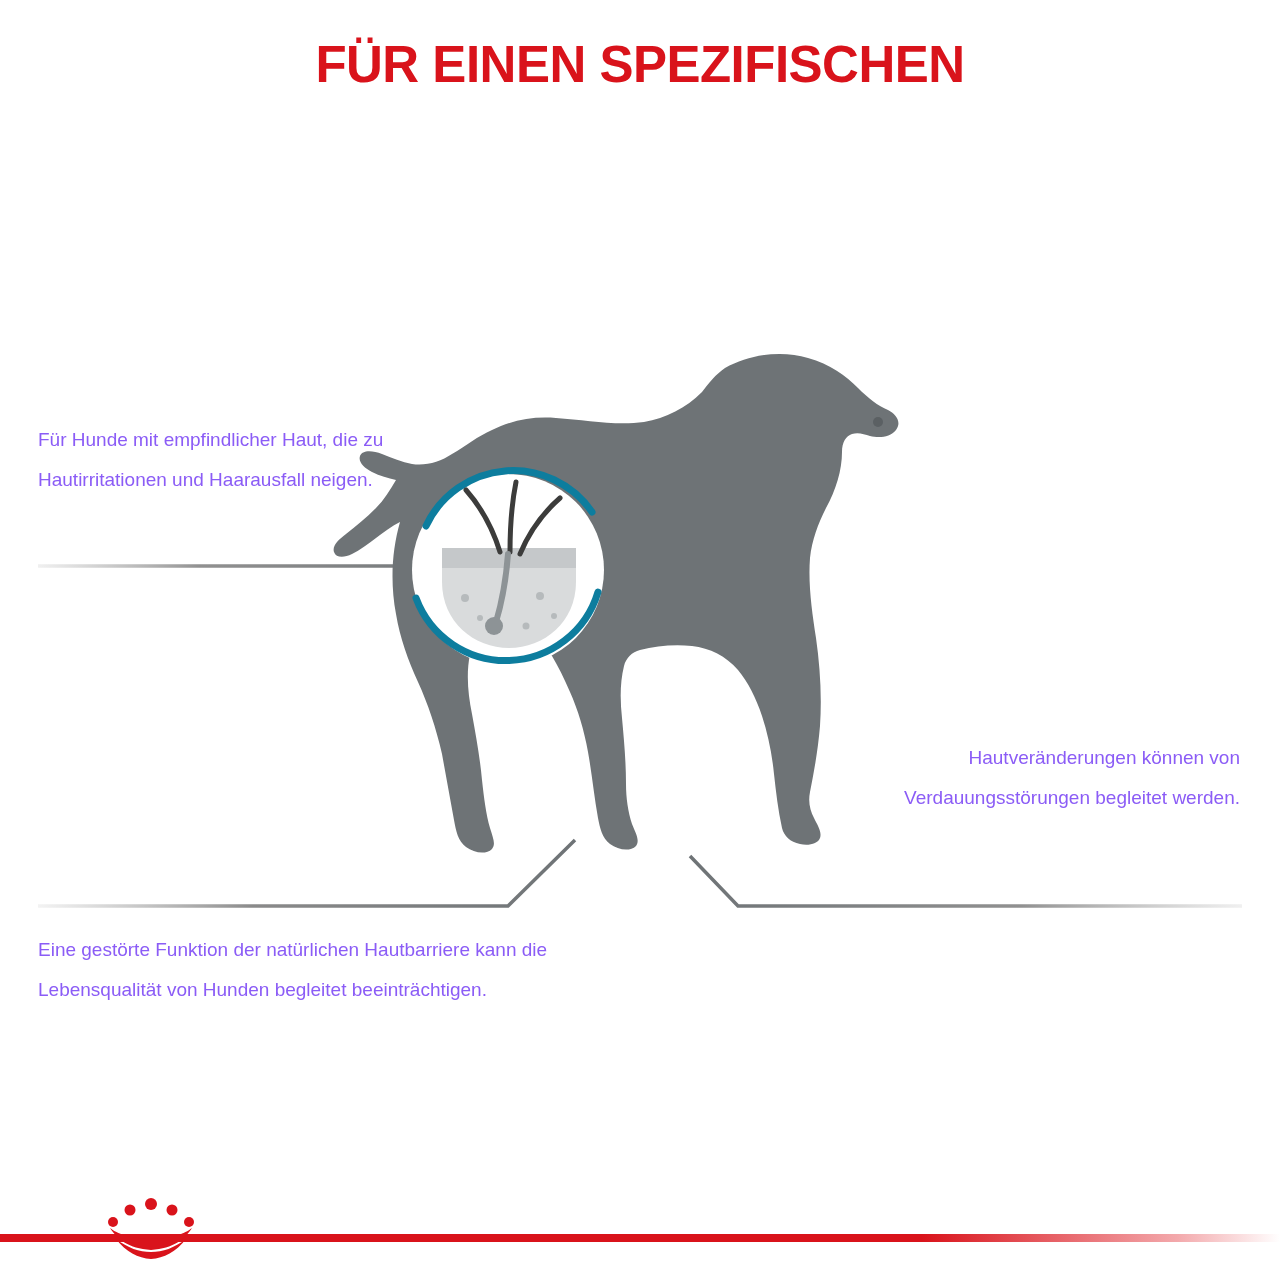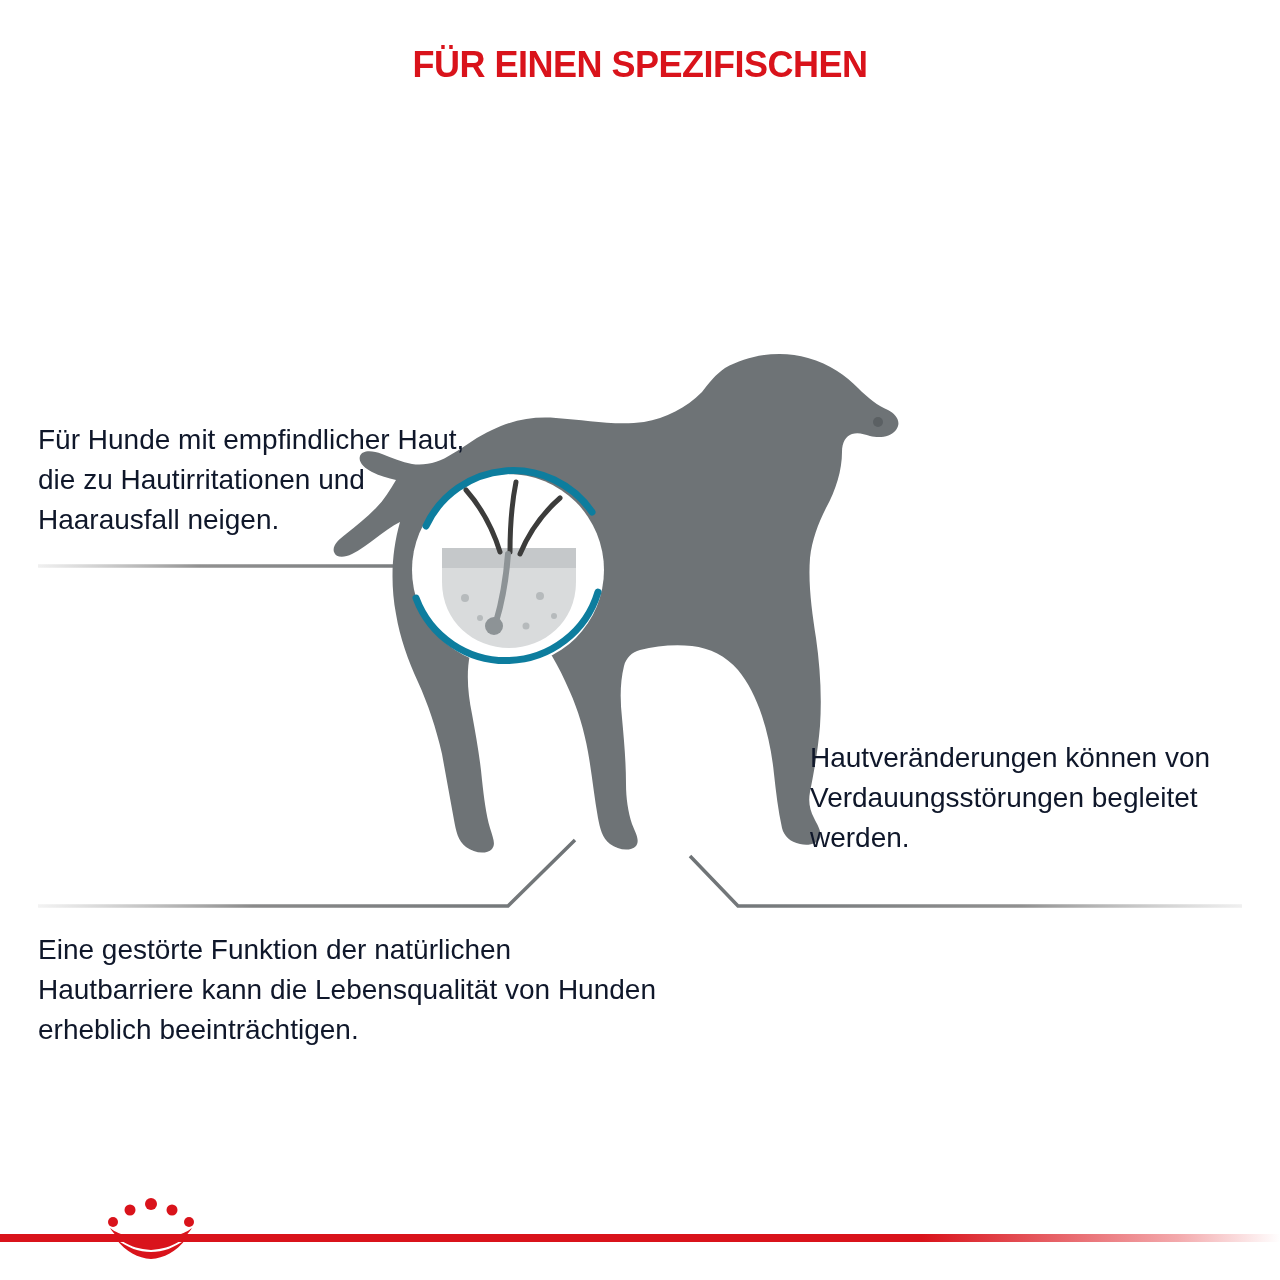--- a/index.html
+++ b/index.html
@@ -22,51 +22,52 @@
 
   
   .headline {
     position: absolute;
     top: 34px;
     left: 0;
     width: 1280px;
     text-align: center;
     color: #d9131b;
     font-weight: bold;
-    font-size: 36px;
+    font-size: 51px;
     line-height: 62px;
     letter-spacing: -0.5px;
   }
 
   
   .illustration {
     position: absolute;
     left: 330px;
     top: 330px;
     width: 620px;
     height: 560px;
   }
 
   
   .callout {
     position: absolute;
-    color: #0f172a;
-    font-size: 28px;
+    color: #8b5cf6;
+    font-size: 19px;
     line-height: 40px;
   }
   .callout-top-left {
     left: 38px;
     top: 420px;
     width: 470px;
     text-align: left;
   }
   .callout-right {
     right: 40px;
     top: 738px;
     width: 430px;
+    text-align: right;
   }
   .callout-bottom-left {
     left: 38px;
     top: 930px;
     width: 620px;
     text-align: left;
   }
 
   
   .connectors {
@@ -225,21 +226,21 @@
         <circle cx="150" cy="288" r="3" fill="#b6babc"></circle>
         <circle cx="210" cy="266" r="4" fill="#b6babc"></circle>
         <circle cx="224" cy="286" r="3" fill="#b6babc"></circle>
         <circle cx="196" cy="296" r="3.5" fill="#b6babc"></circle>
       </g>
     </svg>
   </div>
 
   <div class="callout callout-top-left">Für Hunde mit empfindlicher Haut, die zu Hautirritationen und Haarausfall neigen.</div>
   <div class="callout callout-right">Hautveränderungen können von Verdauungsstörungen begleitet werden.</div>
-  <div class="callout callout-bottom-left">Eine gestörte Funktion der natürlichen Hautbarriere kann die Lebensqualität von Hunden erheblich beeinträchtigen.</div>
+  <div class="callout callout-bottom-left">Eine gestörte Funktion der natürlichen Hautbarriere kann die Lebensqualität von Hunden begleitet beeinträchtigen.</div>
 
   <div class="footer">
     <div class="footer-bar"></div>
     <svg class="footer-logo" viewBox="0 0 110 62">
       <g fill="#d9131b">
         <circle cx="55" cy="6" r="6"></circle>
         <circle cx="34" cy="12" r="5.5"></circle>
         <circle cx="76" cy="12" r="5.5"></circle>
         <circle cx="17" cy="24" r="5"></circle>
         <circle cx="93" cy="24" r="5"></circle>

